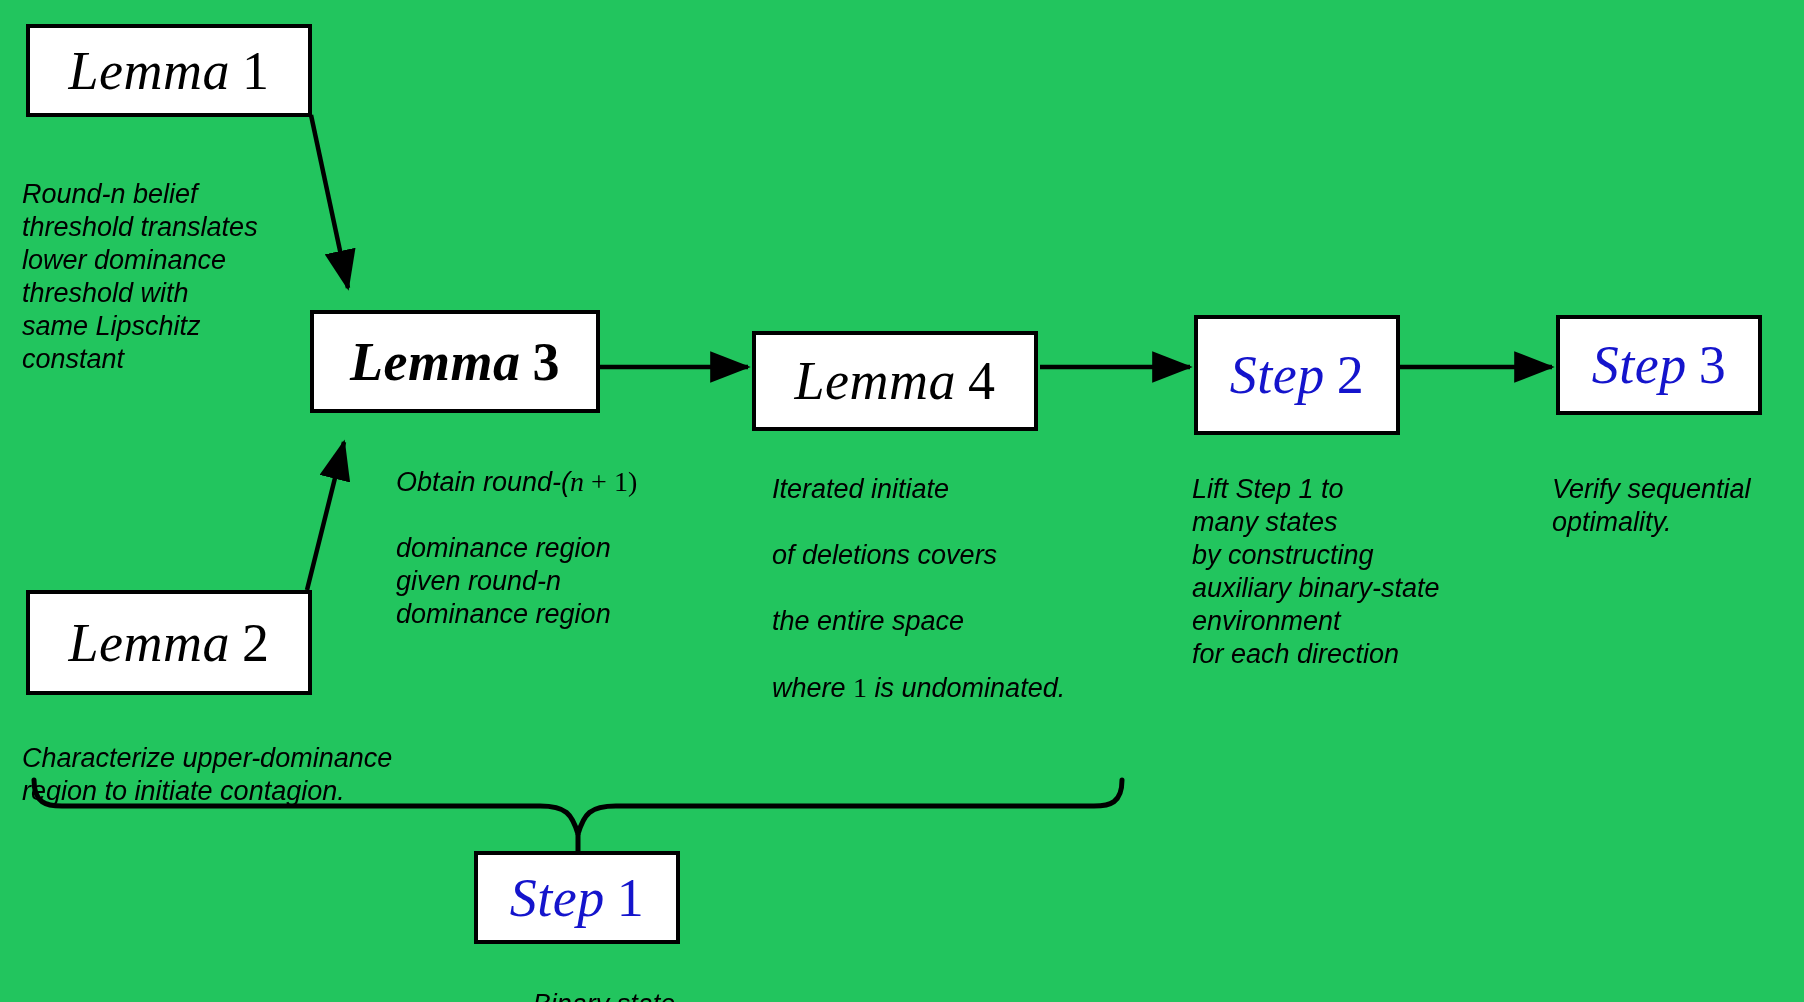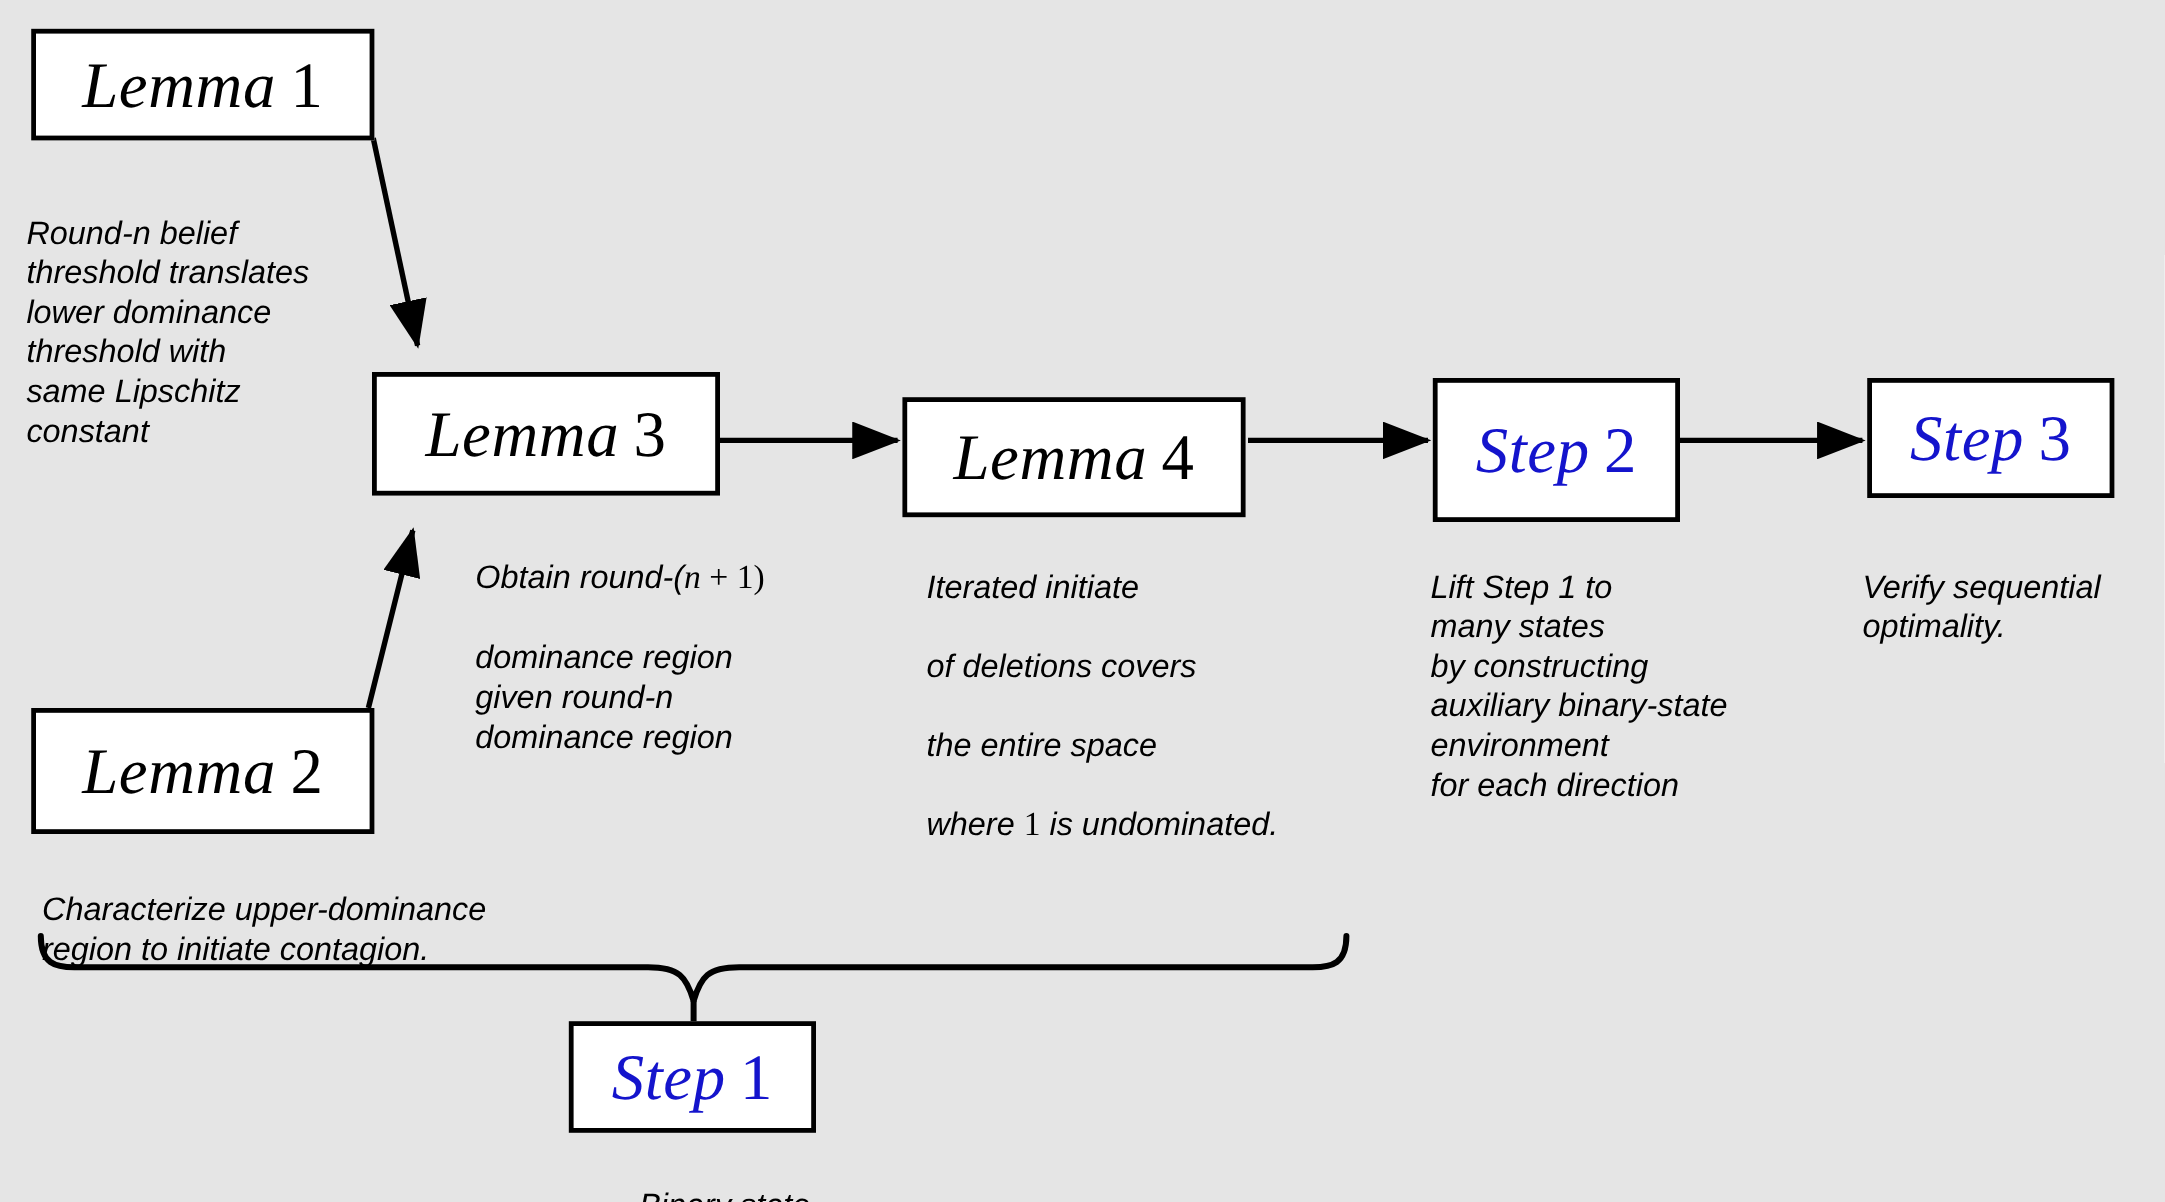--- a/index.html
+++ b/index.html
@@ -4,21 +4,21 @@
 <style>
   html, body {
     margin: 0;
     padding: 0;
     background: #ffffff;
   }
   #canvas {
     position: relative;
     width: 1804px;
     height: 1002px;
-    background: #e5e5e5;
+    background: #22c55e;
     overflow: hidden;
     font-family: "Liberation Sans", sans-serif;
   }
   .node {
     position: absolute;
     box-sizing: border-box;
     border: 4px solid #000000;
     background: #ffffff;
     display: flex;
     align-items: center;
@@ -109,26 +109,26 @@
 threshold translates
 lower dominance
 threshold with
 same Lipschitz
 constant</span>
   </div>
 
   <div class="node" style="left:26px; top:590px; width:286px; height:105px;align-items:center;">
     <span class="node-label"><span>Lemma</span><span class="num">2</span></span>
   </div>
-  <div class="caption" style="left:22px; top:709px; width:520px;margin-left:13px;">
+  <div class="caption" style="left:22px; top:709px; width:520px;">
     <span>Characterize upper-dominance
 region to initiate contagion.</span>
   </div>
 
-  <div class="node" style="left:310px; top:310px; width:290px; height:103px;">
+  <div class="node" style="left:310px; top:310px; width:290px; height:103px;font-weight:bold;">
     <span class="node-label"><span>Lemma</span><span class="num">3</span></span>
   </div>
   <div class="caption" style="left:396px; top:432px; width:330px;">
     <div><span>Obtain round-(</span><span class="mathi">n</span><span class="mathr"> + 1</span><span class="mathr">)</span></div>
     <div>dominance region
 given round-n
 dominance region</div>
   </div>
 
   <div class="node" style="left:752px; top:315px; width:286px; height:100px;margin-top:16px;">

